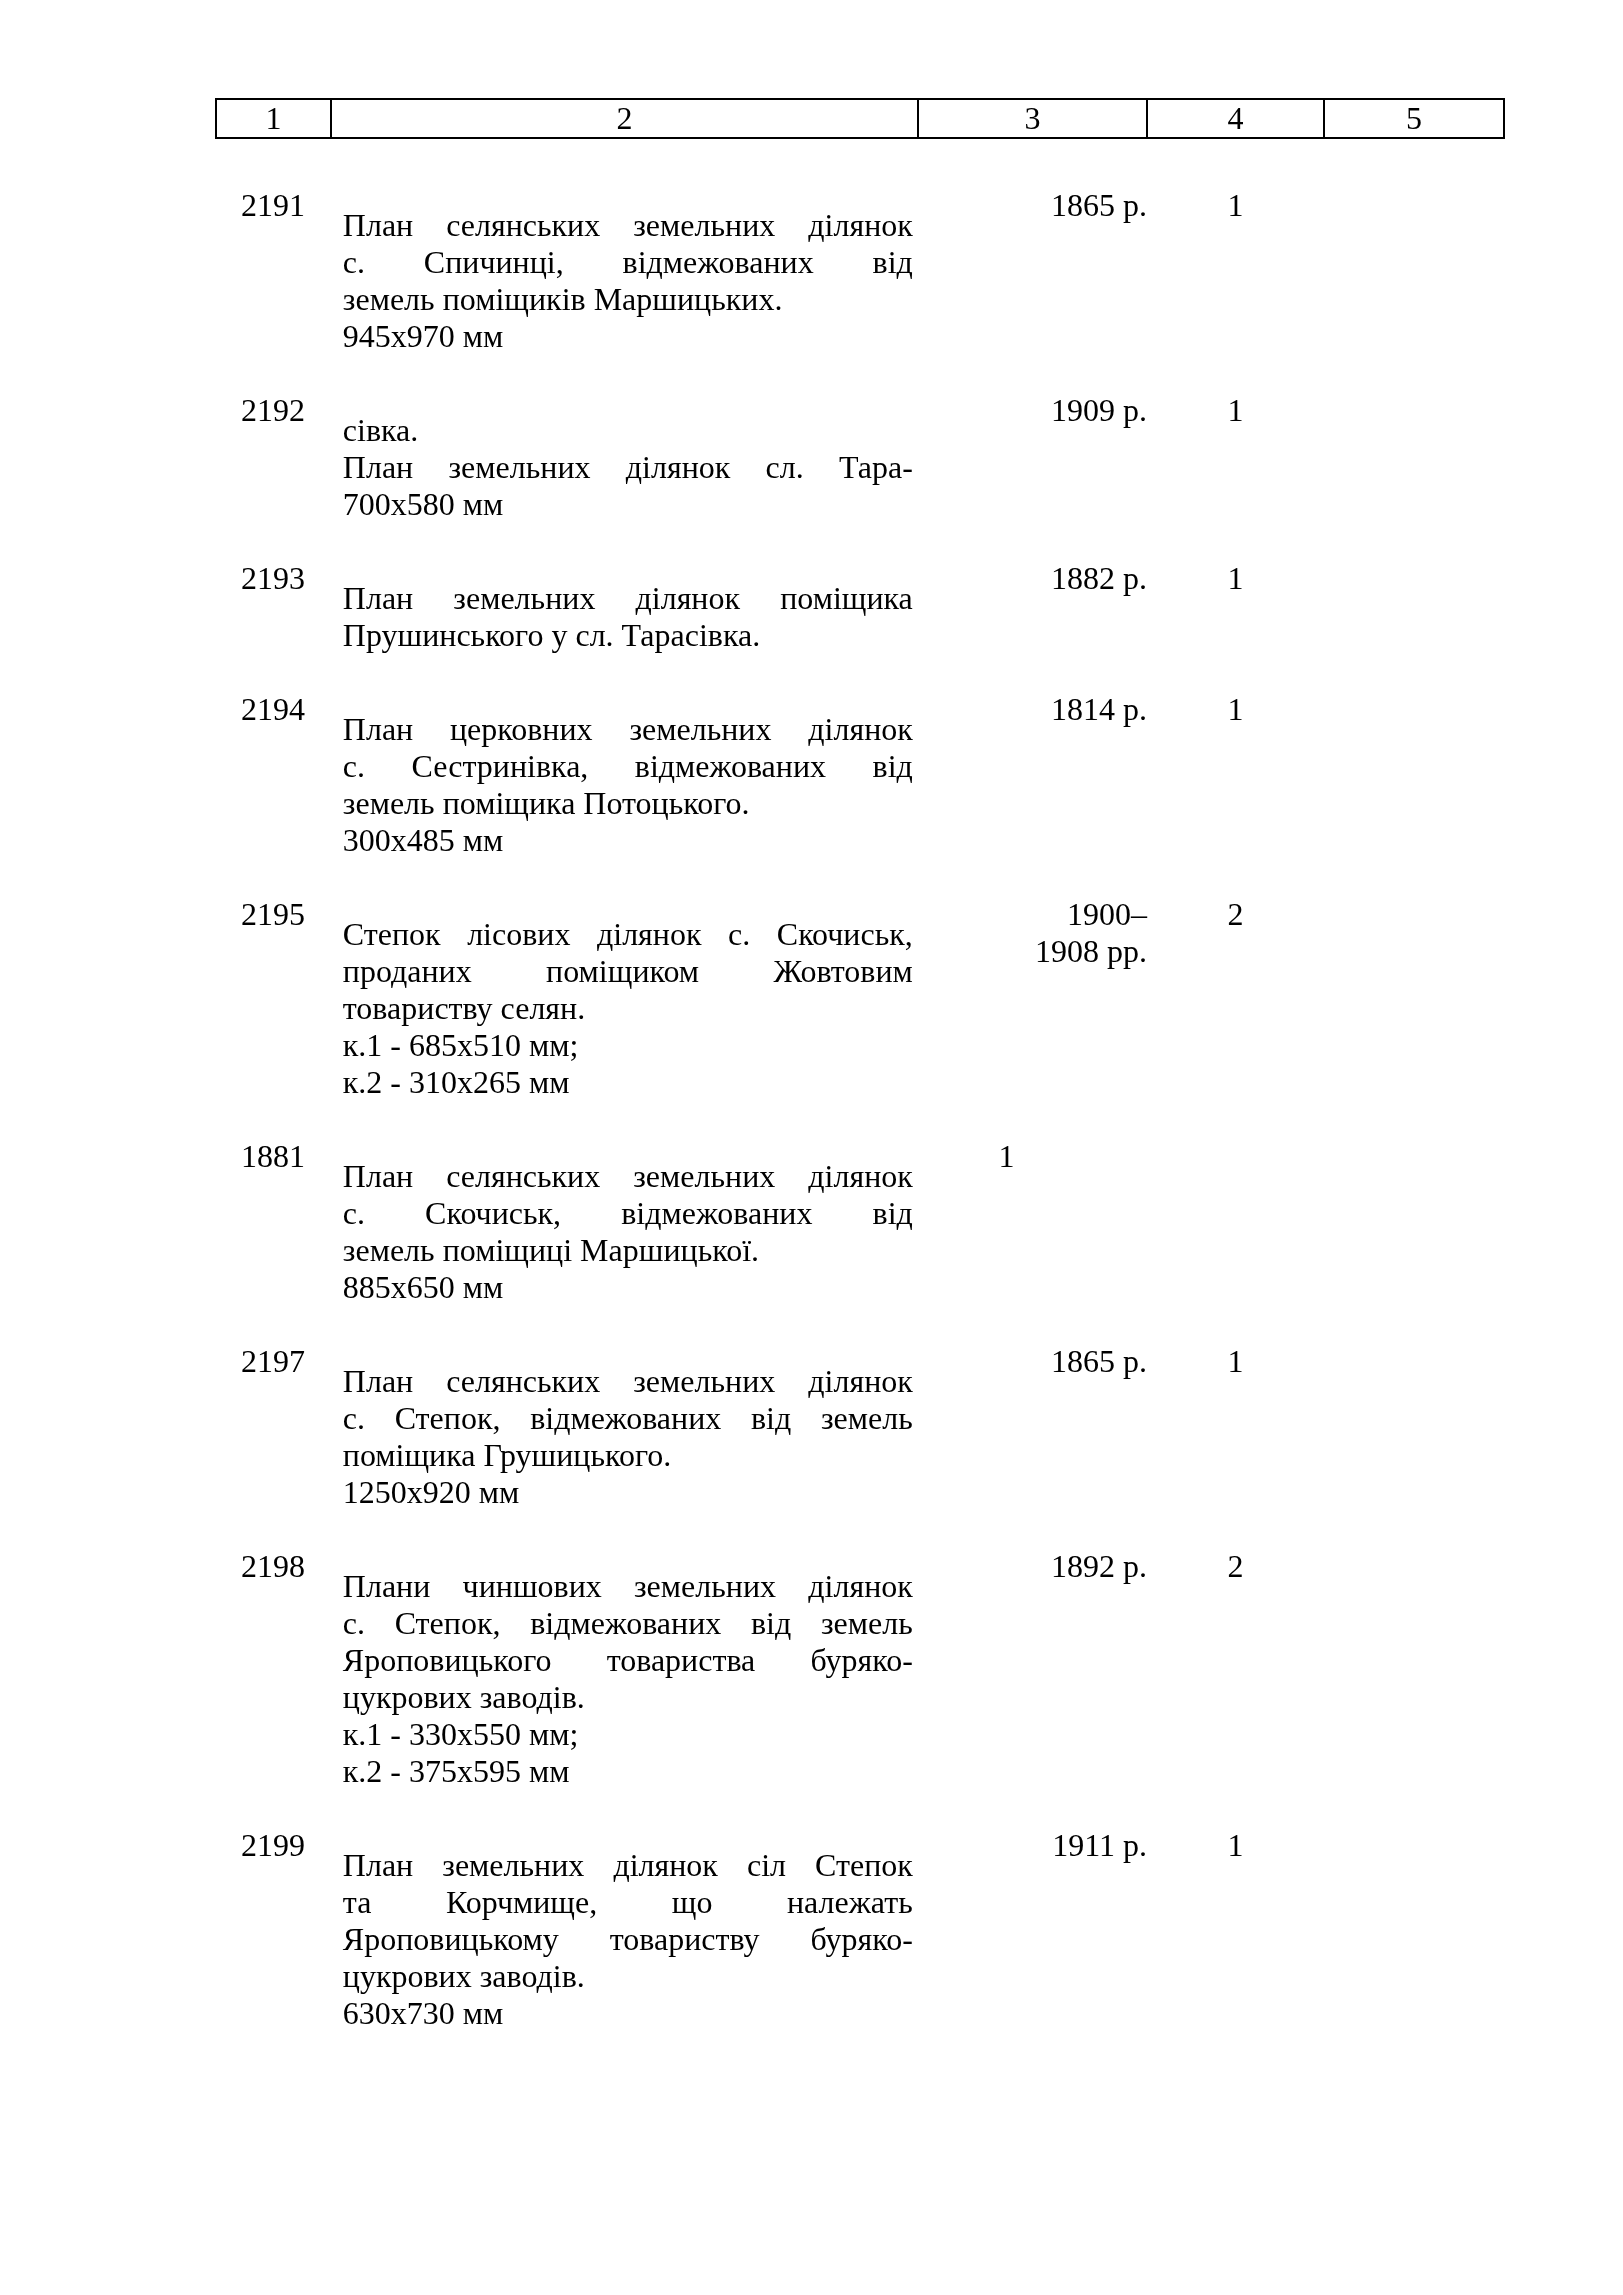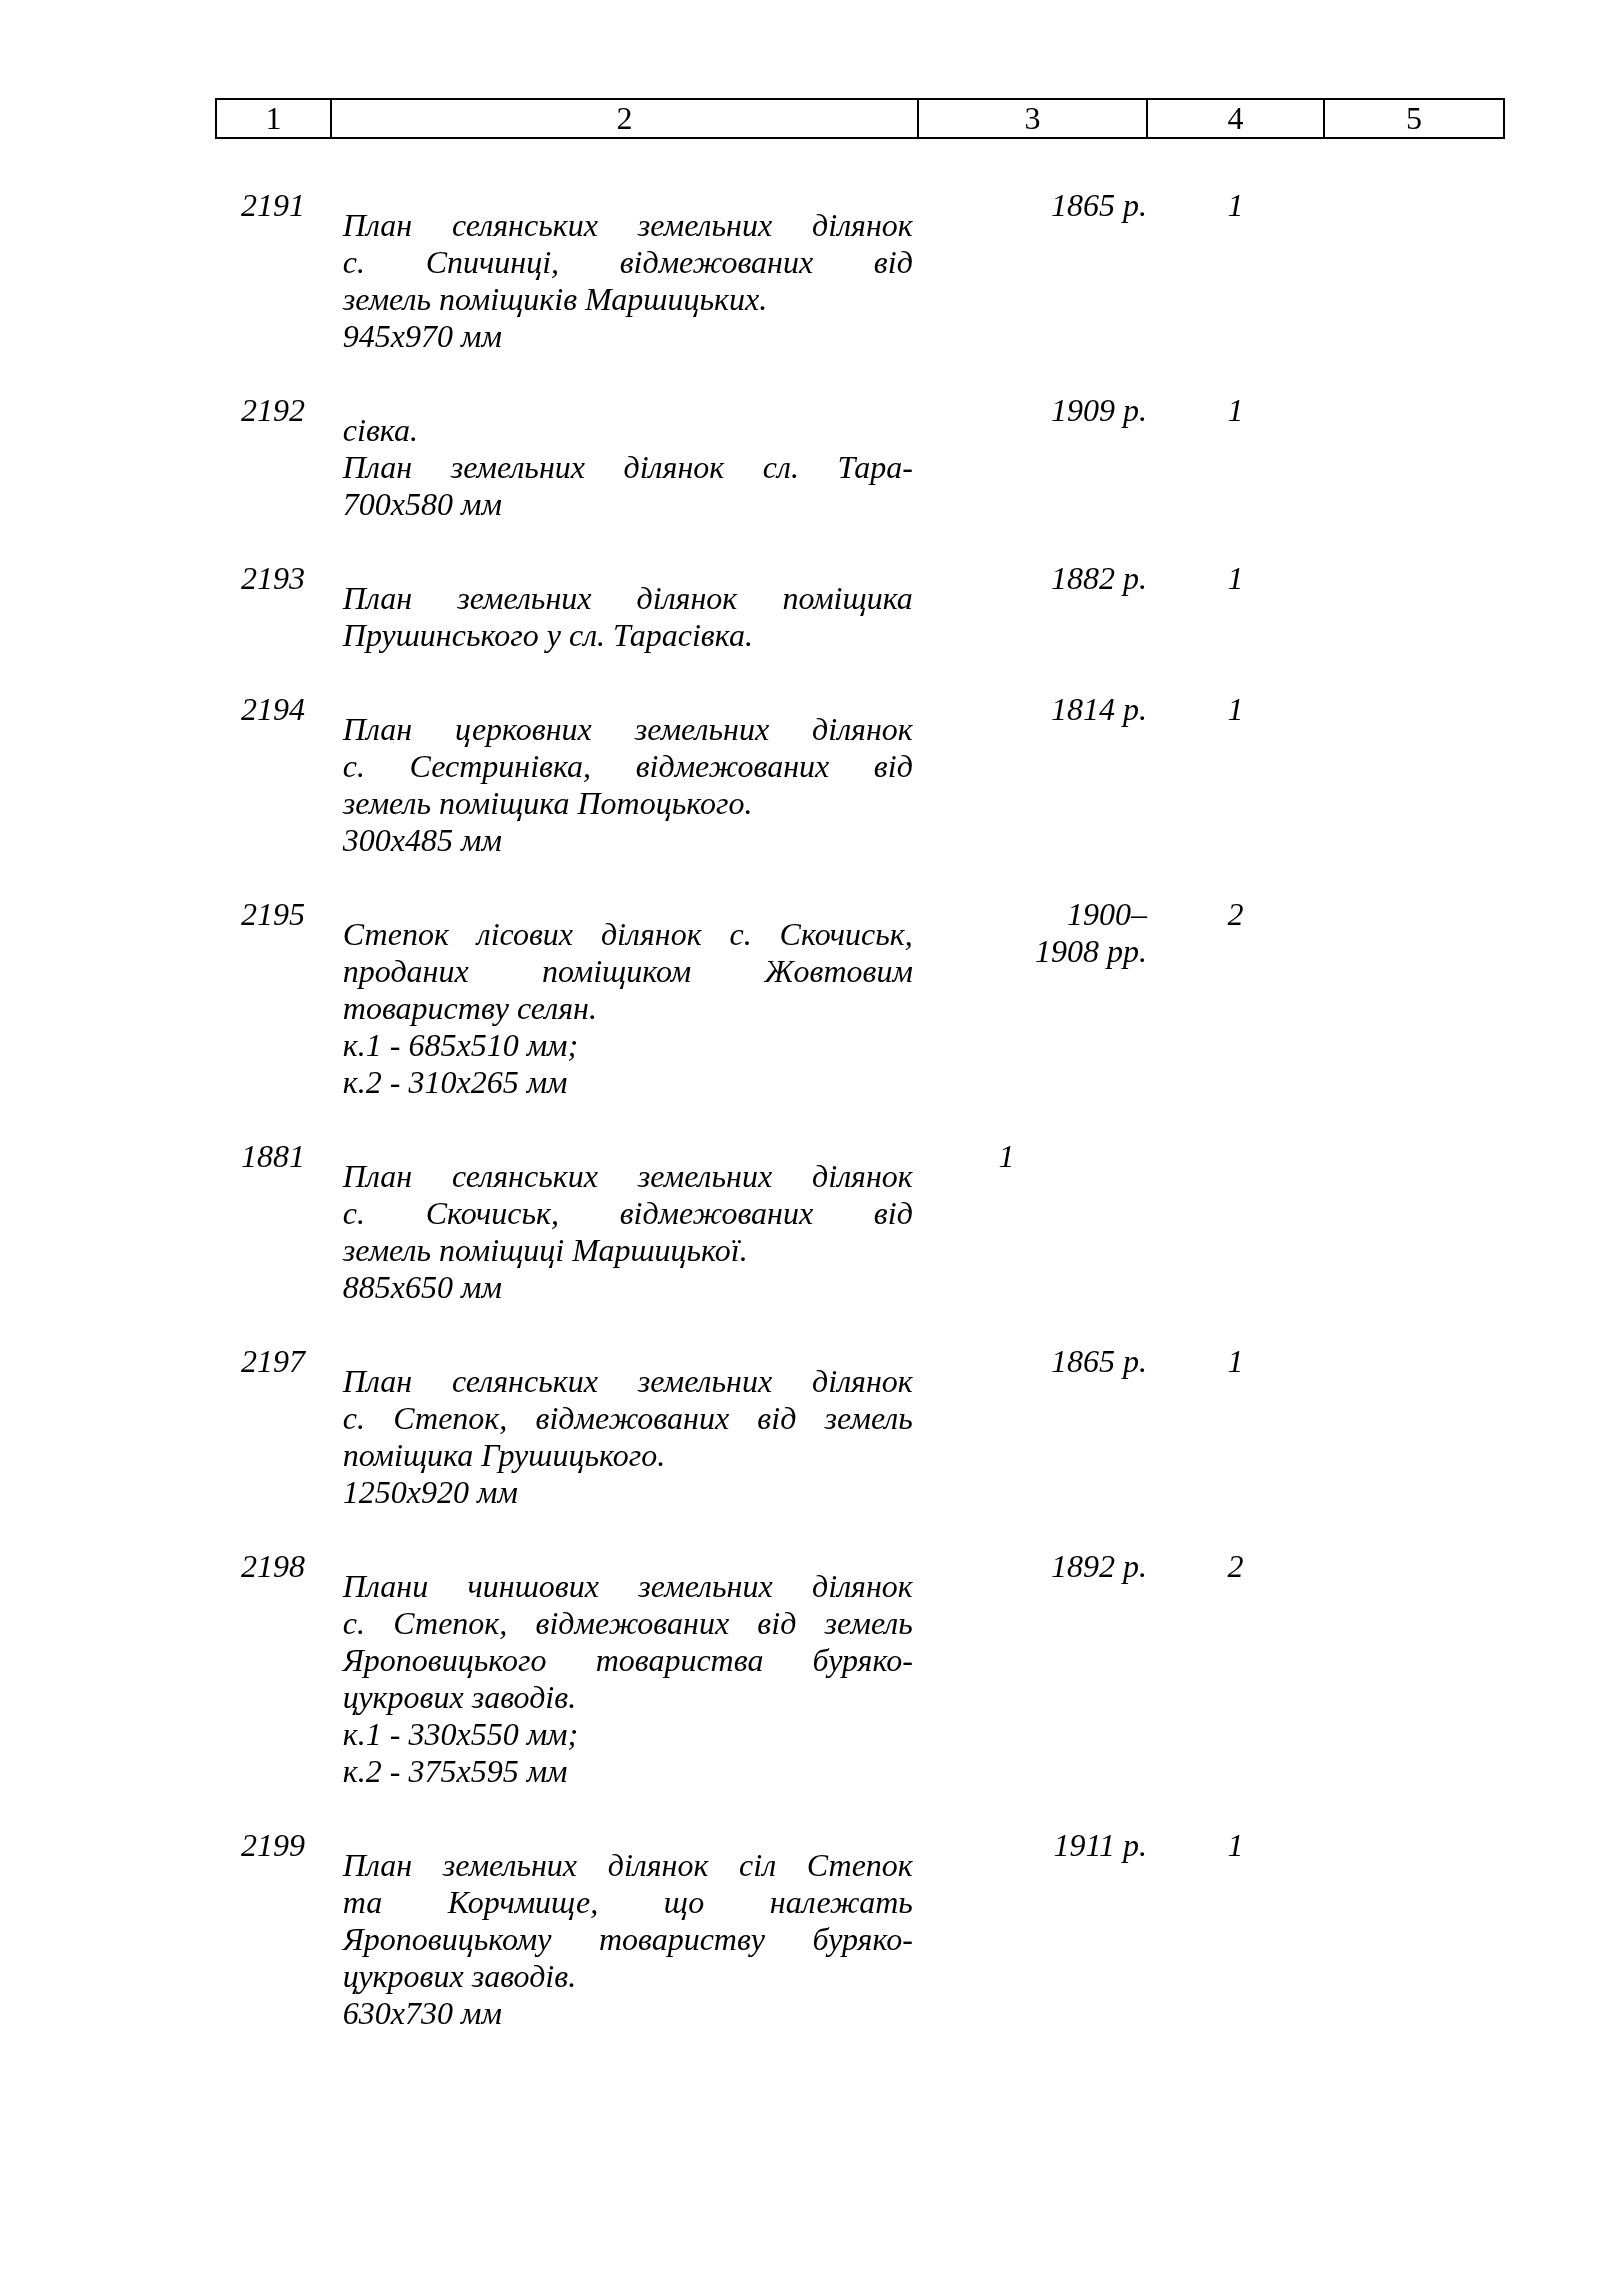--- a/index.html
+++ b/index.html
@@ -30,21 +30,21 @@
     border-right: 2px solid #000;
   }
   .th:last-child { border-right: none; }
   .th1 { width: 115px; }
   .th2 { width: 587px; }
   .th3 { width: 229px; }
   .th4 { width: 177px; }
   .th5 { flex: 1; }
 
   
-  .rows { margin-top: 48px; font-style: italic; }
+  .rows { margin-top: 48px; }
   .row { display: flex; margin-bottom: 37px; }
   .c { box-sizing: border-box; }
   .c-num   { width: 116px; text-align: center; line-height: 37px; }
   .c-desc  { width: 587px; padding: 0 5.2px 0 11.8px; margin-top: 20px; }
   .c-date  { width: 229px; text-align: right; }
   .c-count { width: 177px; text-align: center; line-height: 37px; }
   .c-extra { flex: 1; }
   .ln { line-height: 37px; }
   .j { text-align: justify; text-align-last: justify; }
 </style>

